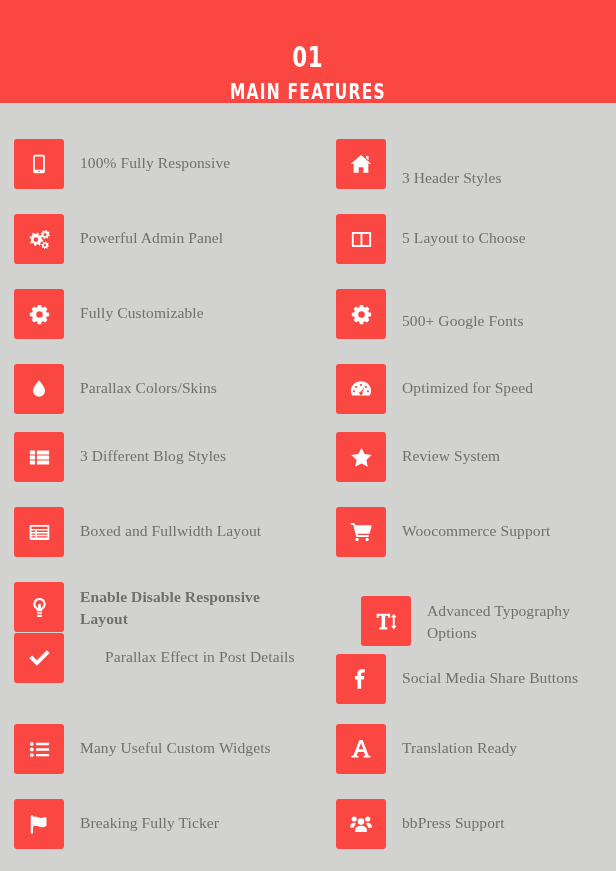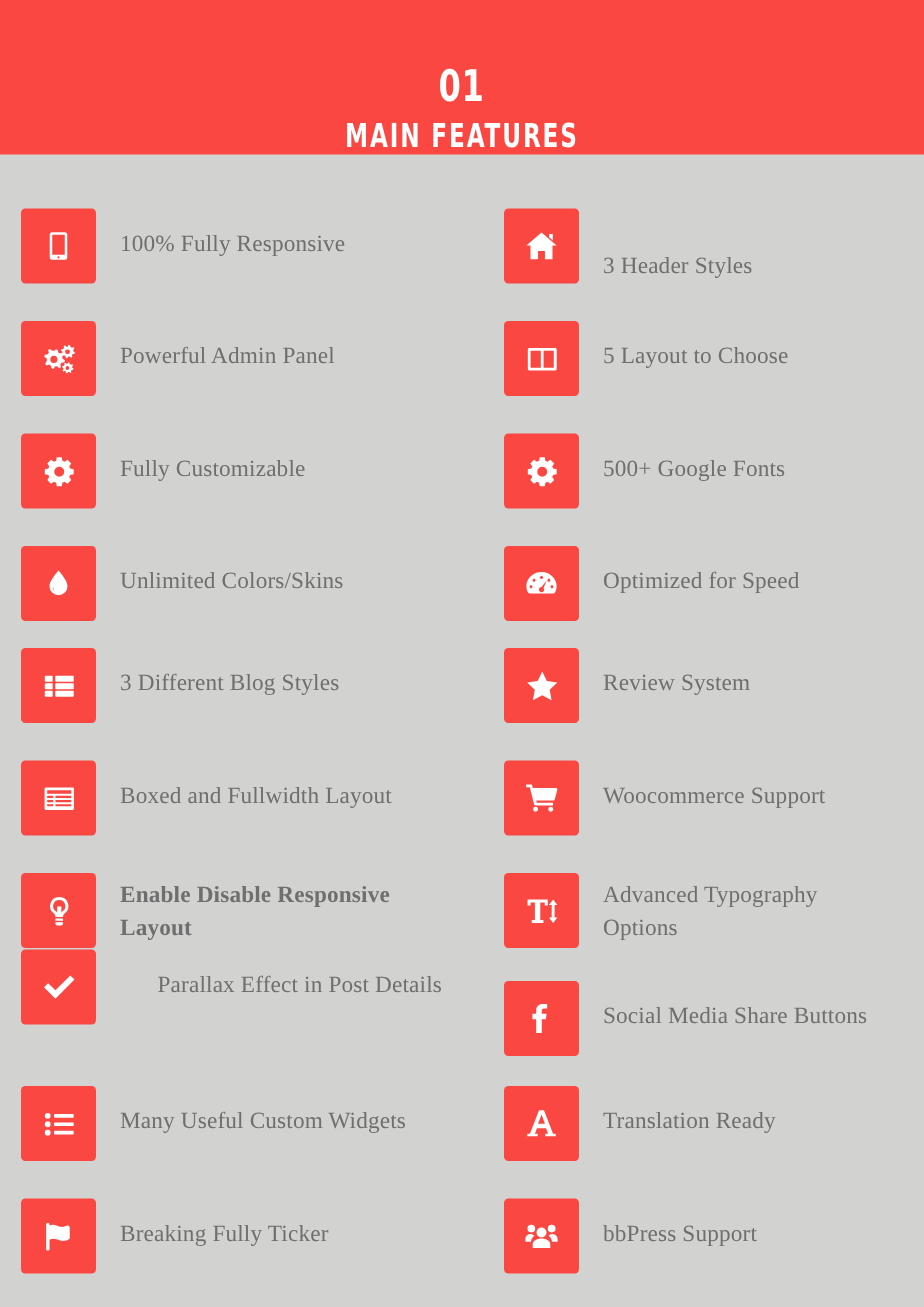--- a/index.html
+++ b/index.html
@@ -147,21 +147,21 @@
           <div class="label">Fully Customizable</div>
         </div>
         <div class="feature" style="top: 261px;">
           <div class="tile">
             <span>
               <svg viewBox="0 0 24 24" width="20" height="20">
                 <path d="M12 1.5c4.3 5.2 7.2 9.1 7.2 12.6A7.2 7.2 0 0 1 4.8 14.1C4.8 10.6 7.7 6.7 12 1.5zm-1.2 8.8c-2.2 2-3.4 3.7-3.4 5.2a3.1 3.1 0 0 0 1.1 2.3c-2.4-4.7 1.2-6.2 2.3-7.5z"></path>
               </svg>
             </span>
           </div>
-          <div class="label">Unlimited Colors/Skins</div>
+          <div class="label">Parallax Colors/Skins</div>
         </div>
         <div class="feature" style="top: 329px;">
           <div class="tile">
             <span>
               <svg viewBox="0 0 24 24" width="21" height="21">
                 <rect x="1" y="4" width="6" height="4.6" rx="0.6"></rect>
                 <rect x="9" y="4" width="14" height="4.6" rx="0.6"></rect>
                 <rect x="1" y="9.7" width="6" height="4.6" rx="0.6"></rect>
                 <rect x="9" y="9.7" width="14" height="4.6" rx="0.6"></rect>
                 <rect x="1" y="15.4" width="6" height="4.6" rx="0.6"></rect>
@@ -242,21 +242,21 @@
         <div class="feature" style="top: 111px;">
           <div class="tile">
             <span>
               <svg viewBox="0 0 24 24" width="21" height="21">
                 <path d="M2.2 3.5h19.6c.7 0 1.2.5 1.2 1.2v14.6c0 .7-.5 1.2-1.2 1.2H2.2c-.7 0-1.2-.5-1.2-1.2V4.7c0-.7.5-1.2 1.2-1.2zm.9 2.1v12.8h7.8V5.6H3.1zm9.9 0v12.8h7.8V5.6H13z"></path>
               </svg>
             </span>
           </div>
           <div class="label">5 Layout to Choose</div>
         </div>
-        <div class="feature" style="top: 186px;">
+        <div class="feature" style="top: 186px; align-items: center;">
           <div class="tile">
             <span>
               <svg viewBox="0 0 24 24" width="21" height="21">
                 <path d="M13.9 1l.5 2.7 1.6.7 2.3-1.5 2.8 2.8-1.5 2.3.7 1.6 2.7.5v3.8l-2.7.5-.7 1.6 1.5 2.3-2.8 2.8-2.3-1.5-1.6.7-.5 2.7h-3.8l-.5-2.7-1.6-.7-2.3 1.5-2.8-2.8 1.5-2.3-.7-1.6L1 13.9v-3.8l2.7-.5.7-1.6-1.5-2.3 2.8-2.8 2.3 1.5 1.6-.7.5-2.7h3.8zM12 8.2A3.8 3.8 0 1 0 12 15.8 3.8 3.8 0 0 0 12 8.2z"></path>
               </svg>
             </span>
           </div>
           <div class="label">500+ Google Fonts</div>
         </div>
         <div class="feature" style="top: 261px;">
@@ -282,21 +282,21 @@
         <div class="feature" style="top: 404px;">
           <div class="tile">
             <span>
               <svg viewBox="0 0 24 24" width="22" height="22">
                 <path d="M.8 2.2h3.5c.5 0 .9.3 1 .8l.4 1.7h16.8c.7 0 1.2.6 1 1.3l-1.9 7.1c-.1.5-.6.8-1.1.8H8.2l.3 1.5h11.9v2H7.6c-.5 0-.9-.3-1-.8L3.5 4.2H.8v-2zm6.9 16.2a1.8 1.8 0 1 1 0 3.6 1.8 1.8 0 0 1 0-3.6zm11 0a1.8 1.8 0 1 1 0 3.6 1.8 1.8 0 0 1 0-3.6z"></path>
               </svg>
             </span>
           </div>
           <div class="label">Woocommerce Support</div>
         </div>
-        <div class="feature" style="top: 479px;">
+        <div class="feature" style="top: 493px; margin-left: 25px;">
           <div class="tile">
             <span>
               <svg viewBox="0 0 24 24" width="21" height="21">
                 <path d="M.8 3h15.4v4.7h-2.3V5.3h-3.4v13.4h2.4V21H4v-2.3h2.4V5.3H3.1v2.4H.8V3z"></path>
                 <path d="M20.3 3l3.2 4.2h-2.1v9.6h2.1L20.3 21l-3.2-4.2h2.1V7.2h-2.1L20.3 3z"></path>
               </svg>
             </span>
           </div>
           <div class="label two-line">Advanced Typography
 Options</div>

